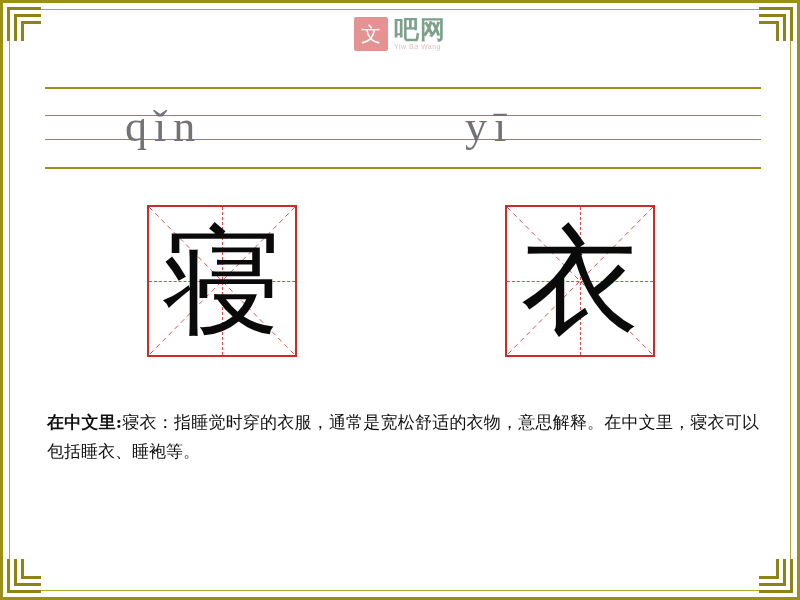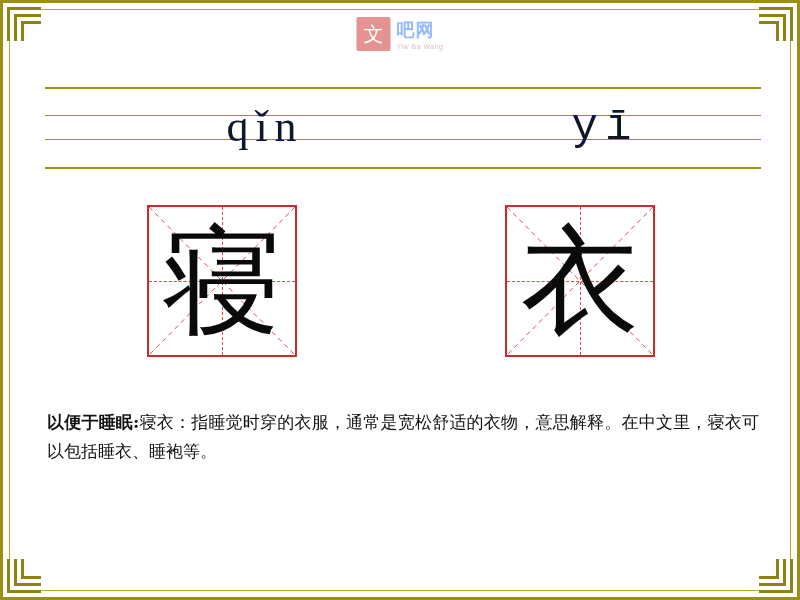--- a/index.html
+++ b/index.html
@@ -93,23 +93,23 @@
     text-align: center;
     border-radius: 2px;
   }
   .wm-text {
     display: flex;
     flex-direction: column;
     align-items: flex-start;
   }
   .wm-cn {
     font-family: "DejaVu Sans", sans-serif;
-    font-size: 18px;
+    font-size: 25px;
     font-weight: bold;
-    color: #3b82f6;
+    color: #14532d;
     letter-spacing: 1px;
     line-height: 24px;
   }
   .wm-en {
     font-family: "Liberation Sans", sans-serif;
     font-size: 7px;
     color: #b98a8a;
     letter-spacing: 0.5px;
     line-height: 9px;
   }
@@ -135,25 +135,25 @@
   .staff .line.l4 { top: 80px; }
 
   .pinyin {
     position: absolute;
     top: 0px;
     height: 92px;
     line-height: 80px;
     font-family: "Liberation Serif", serif;
     font-size: 44px;
     letter-spacing: 7px;
-    color: #0f172a;
-    text-align: center;
+    color: #737373;
+    text-align: left;
   }
   .pinyin.p1 { left: 80px;  width: 280px; }
-  .pinyin.p2 { left: 420px; width: 280px; font-family: Liberation Mono, monospace; }
+  .pinyin.p2 { left: 420px; width: 280px; }
 
   
   .char-box {
     position: absolute;
     width: 150px;
     height: 152px;
     border: 2px solid #cc2b2b;
     box-sizing: border-box;
     background: #ffffff;
   }
@@ -294,15 +294,15 @@
       <svg viewBox="0 0 150 152" preserveAspectRatio="none">
         <line x1="150" y1="0" x2="0" y2="152" stroke="#d94a4a" stroke-width="1" stroke-dasharray="5,4"></line>
       </svg>
     </div>
     <div class="mid-v"></div>
     <div class="mid-h"></div>
     <div class="char-glyph">衣</div>
   </div>
 
   <div class="explain">
-    <span class="label">以便于睡眠:</span><span>寝衣：指睡觉时穿的衣服，通常是宽松舒适的衣物，意思解释。在中文里，寝衣可以包括睡衣、睡袍等。</span>
+    <span class="label">在中文里:</span><span>寝衣：指睡觉时穿的衣服，通常是宽松舒适的衣物，意思解释。在中文里，寝衣可以包括睡衣、睡袍等。</span>
   </div>
 </div>
 
 </body></html>

